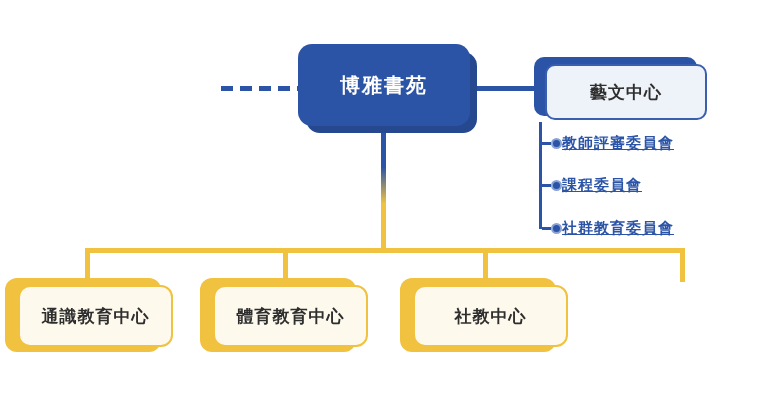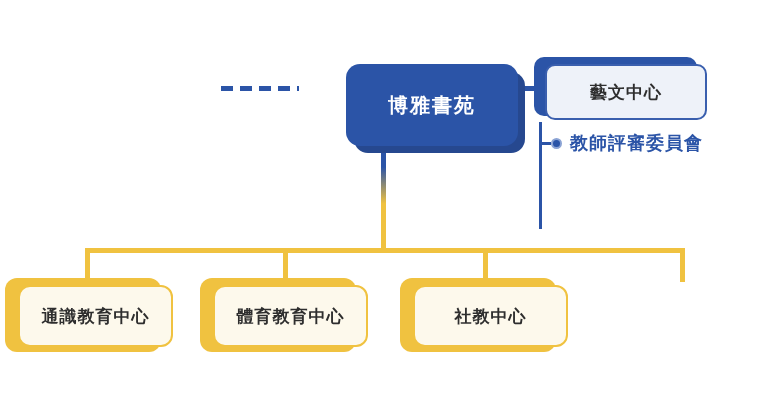--- a/index.html
+++ b/index.html
@@ -25,57 +25,67 @@
   
   .line-solid-blue{background:var(--blue);}
   .line-dashed-blue{height:5px;background:repeating-linear-gradient(90deg,var(--blue) 0 12px,transparent 12px 19px);}
   .line-yellow{background:var(--yellow);}
   .line-gradient{background:linear-gradient(180deg,var(--blue) 0%,var(--blue) 32%,var(--yellow) 62%,var(--yellow) 100%);}
   
   .sub-row{position:absolute;display:flex;align-items:center;height:20px;}
   .sub-stub{width:9px;height:3px;background:var(--blue);}
   .sub-bullet{width:7px;height:7px;border-radius:50%;background:var(--blue);
               border:2px solid #8ba3d4;margin-left:0;}
-  .sub-label{margin-left:8px;color:var(--blue);font-size:18px;font-weight:600;letter-spacing:1px;white-space:nowrap;}
+  .sub-label{color:var(--blue);font-size:15px;font-weight:600;letter-spacing:1px;white-space:nowrap;text-decoration:underline;}
 </style>
 </head>
 <body>
 
 <div class="canvas" style="--blue: #2b54a7; --blue-shadow: #26488f; --blue-border: #3a5fae; --blue-fill: #eef2f9; --yellow: #f0c240; --cream: #fdf9ec; --ink: #2e2e2e;">
 
   <div class="abs line-dashed-blue" style="left:221px;top:86px;width:78px;"></div>
 
   <div class="abs line-solid-blue" style="left:469px;top:86px;width:67px;height:5px;"></div>
 
   <div class="abs line-gradient" style="left:381px;top:128px;width:5px;height:122px;"></div>
 
   <div class="abs line-yellow" style="left:85px;top:248px;width:600px;height:5px;"></div>
 
   <div class="abs line-yellow" style="left:85px;top:248px;width:5px;height:34px;"></div>
   <div class="abs line-yellow" style="left:283px;top:248px;width:5px;height:34px;"></div>
   <div class="abs line-yellow" style="left:483px;top:248px;width:5px;height:34px;"></div>
   <div class="abs line-yellow" style="left:680px;top:248px;width:5px;height:34px;"></div>
 
 
-  <div class="abs" style="left:298px;top:64px;width:180px;height:90px;margin-left:48px;">
+  <div class="abs" style="left:298px;top:44px;width:180px;height:90px;">
     <div class="abs root-shadow" style="left:8px;top:8px;width:171px;height:81px;"></div>
     <div class="abs root-main" style="left:0;top:0;width:172px;height:82px;">博雅書苑</div>
   </div>
 
   <div class="abs" style="left:534px;top:57px;width:174px;height:66px;">
     <div class="abs back-blue" style="left:0;top:0;width:163px;height:59px;"></div>
     <div class="abs front front-blue" style="left:11px;top:7px;width:158px;height:52px;">藝文中心</div>
   </div>
 
   <div class="abs line-solid-blue" style="left:539px;top:122px;width:3px;height:107px;"></div>
 
   <div class="sub-row" style="left:542px;top:133px;">
     <span class="sub-stub"></span>
     <span class="sub-bullet"></span>
     <span class="sub-label">教師評審委員會</span>
+  </div>
+  <div class="sub-row" style="left:542px;top:175px;">
+    <span class="sub-stub"></span>
+    <span class="sub-bullet"></span>
+    <span class="sub-label">課程委員會</span>
+  </div>
+  <div class="sub-row" style="left:542px;top:218px;">
+    <span class="sub-stub"></span>
+    <span class="sub-bullet"></span>
+    <span class="sub-label">社群教育委員會</span>
   </div>
 
   <div class="abs" style="left:200px;top:278px;width:170px;height:74px;">
     <div class="abs back-yellow" style="left:0;top:0;width:156px;height:74px;"></div>
     <div class="abs front front-cream" style="left:13px;top:7px;width:151px;height:58px;">體育教育中心</div>
   </div>
 
   <div class="abs" style="left:5px;top:278px;width:170px;height:74px;">
     <div class="abs back-yellow" style="left:0;top:0;width:156px;height:74px;"></div>
     <div class="abs front front-cream" style="left:13px;top:7px;width:151px;height:58px;">通識教育中心</div>

